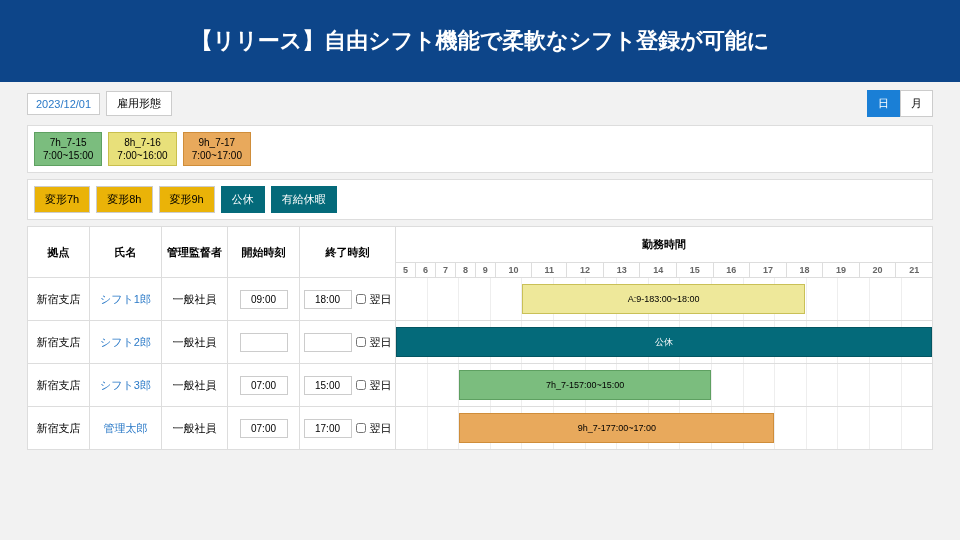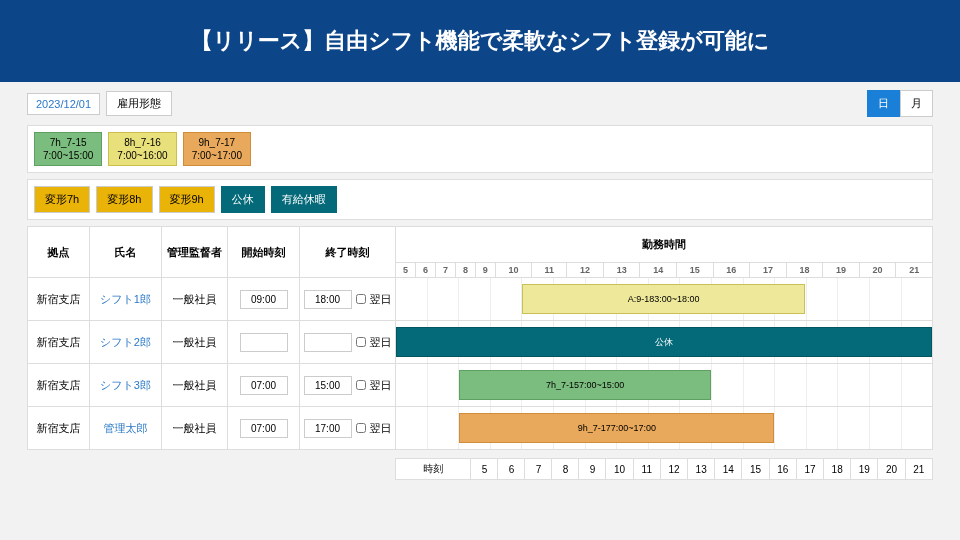--- a/index.html
+++ b/index.html
@@ -290,35 +290,15 @@
                 <div>7:00~17:00</div>
               </div>
             </div>
           </td>
         </tr>
       </tbody>
   </table>
 
   <table class="footer-tbl">
     <tbody>
-        <tr id="ft-time">
-          <th>時刻</th>
-          <td>5</td>
-          <td>6</td>
-          <td>7</td>
-          <td>8</td>
-          <td>9</td>
-          <td>10</td>
-          <td>11</td>
-          <td>12</td>
-          <td>13</td>
-          <td>14</td>
-          <td>15</td>
-          <td>16</td>
-          <td>17</td>
-          <td>18</td>
-          <td>19</td>
-          <td>20</td>
-          <td>21</td>
-        </tr>
   </tbody>
     </table>
 </div>
 
 </body></html>

